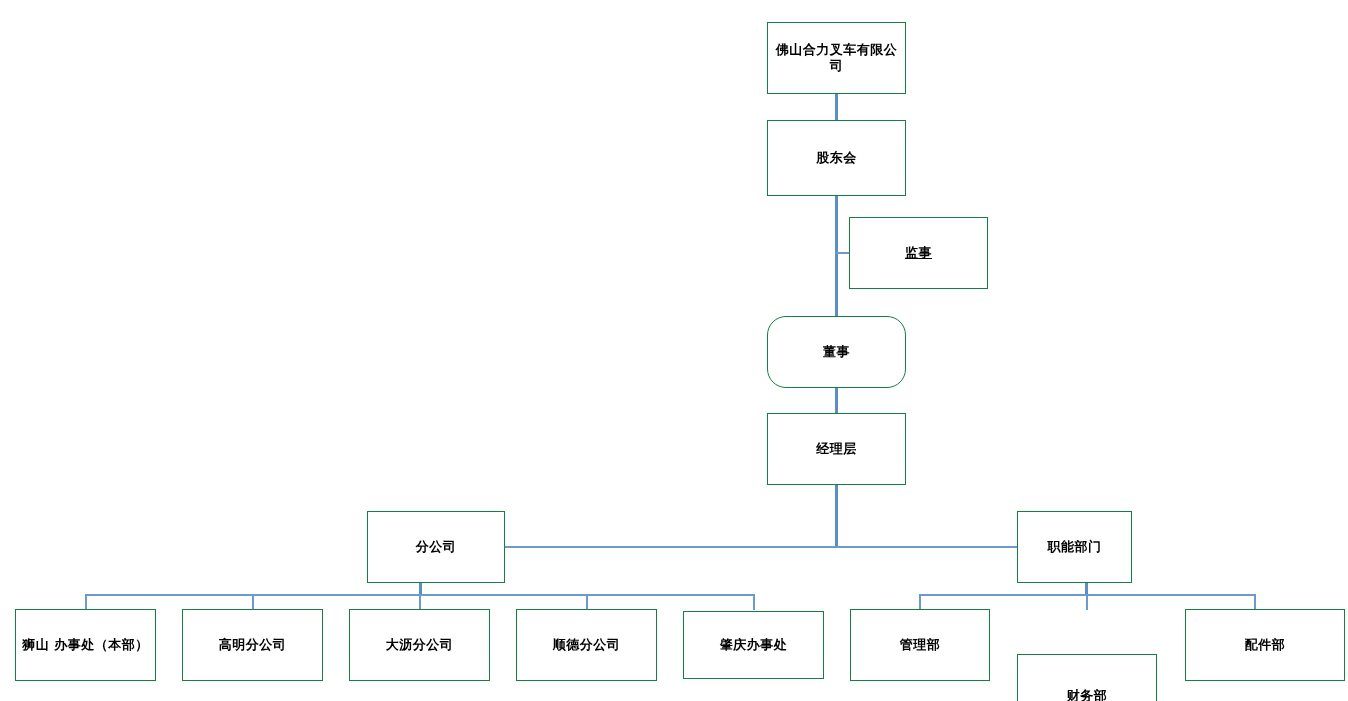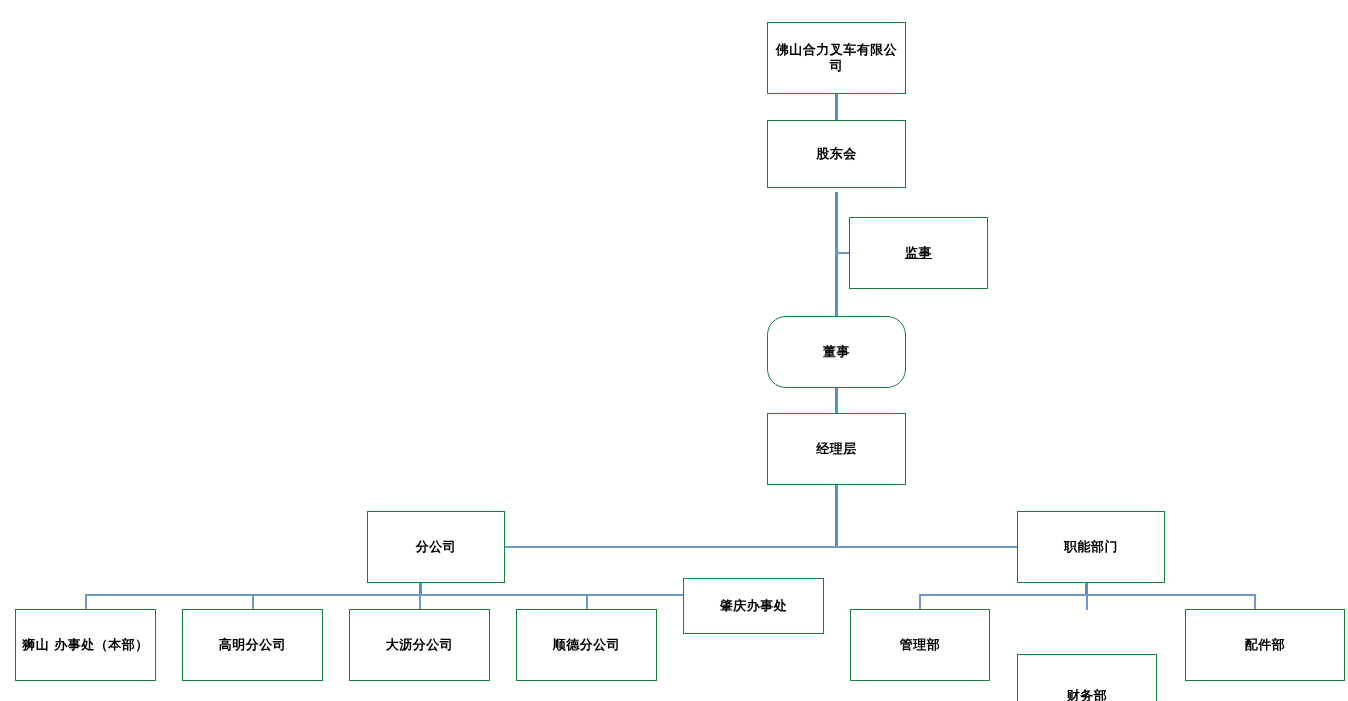--- a/index.html
+++ b/index.html
@@ -75,57 +75,57 @@
   <div class="connector v" style="left:1085px; top:583px; height:12px;"></div>
   <div class="connector thin-h" style="left:919px; top:594px; width:337px;"></div>
   <div class="connector thin-v" style="left:919px; top:594px; height:16px;"></div>
   <div class="connector thin-v" style="left:1086px; top:594px; height:16px;"></div>
   <div class="connector thin-v" style="left:1254px; top:594px; height:16px;"></div>
 
   <div class="node root" style="left:767px; top:22px; width:139px; height:72px;">
     <span class="node-label">佛山合力叉车有限公司</span>
   </div>
 
-  <div class="node" style="left:767px; top:120px; width:139px; height:68px;">
+  <div class="node" style="left:767px; top:120px; width:139px; height:76px;">
     <span class="node-label">股东会</span>
   </div>
 
   <div class="node" style="left:849px; top:217px; width:139px; height:72px;text-decoration:underline;">
     <span class="node-label">监事</span>
   </div>
 
   <div class="node" style="left:767px; top:316px; width:139px; height:72px;border-radius:19px;">
     <span class="node-label">董事</span>
   </div>
 
   <div class="node" style="left:767px; top:413px; width:139px; height:72px;">
     <span class="node-label">经理层</span>
   </div>
 
   <div class="node" style="left:367px; top:511px; width:138px; height:72px;">
     <span class="node-label">分公司</span>
   </div>
 
-  <div class="node" style="left:1017px; top:511px; width:148px; height:72px;">
+  <div class="node" style="left:1017px; top:511px; width:115px; height:72px;">
     <span class="node-label">职能部门</span>
   </div>
 
   <div class="node" style="left:15px; top:609px; width:141px; height:72px;">
     <span class="node-label">狮山 办事处（本部）</span>
   </div>
   <div class="node" style="left:182px; top:609px; width:141px; height:72px;align-items:center;">
     <span class="node-label">高明分公司</span>
   </div>
   <div class="node" style="left:349px; top:609px; width:141px; height:72px;">
     <span class="node-label">大沥分公司</span>
   </div>
   <div class="node" style="left:516px; top:609px; width:141px; height:72px;">
     <span class="node-label">顺德分公司</span>
   </div>
-  <div class="node" style="left:683px; top:578px; width:141px; height:56px;">
+  <div class="node" style="left:683px; top:611px; width:141px; height:68px;">
     <span class="node-label">肇庆办事处</span>
   </div>
 
   <div class="node" style="left:850px; top:609px; width:140px; height:72px;">
     <span class="node-label">管理部</span>
   </div>
   <div class="node" style="left:1017px; top:609px; width:140px; height:84px;margin-top:45px;">
     <span class="node-label">财务部</span>
   </div>
   <div class="node" style="left:1185px; top:609px; width:160px; height:72px;">

